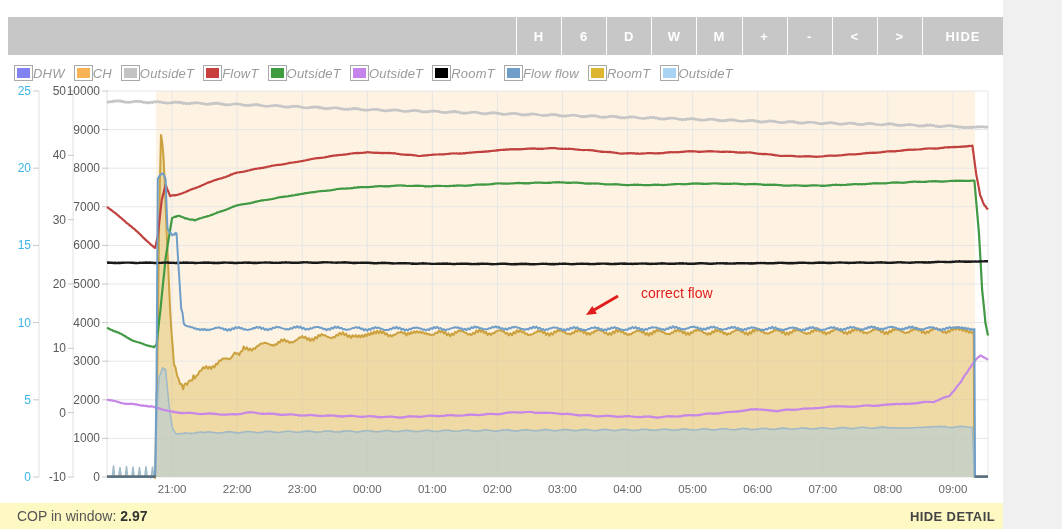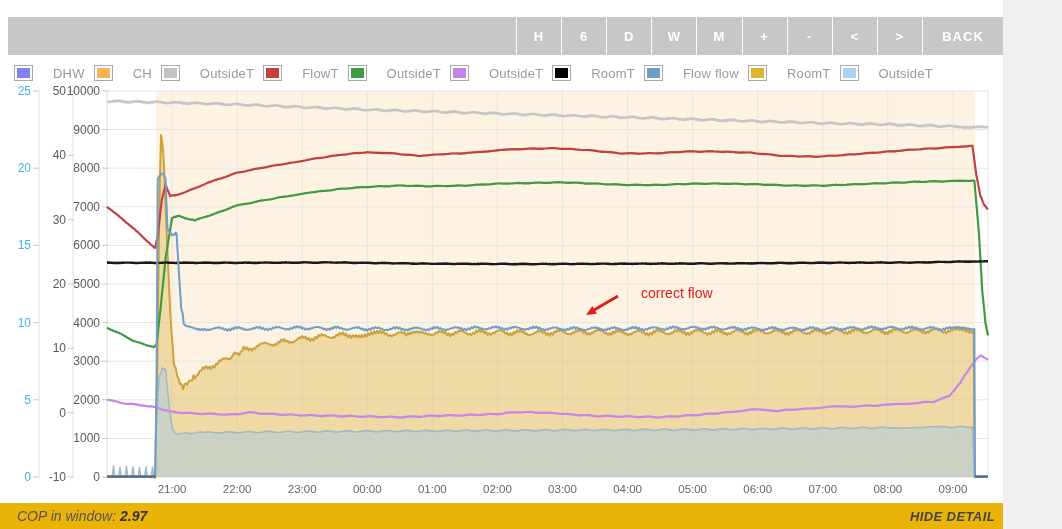--- a/index.html
+++ b/index.html
@@ -6,28 +6,28 @@
   #app{position:relative;width:1062px;height:529px;overflow:hidden;
        font-family:"Liberation Sans",sans-serif;background:#fff;}
   .right-gutter{position:absolute;left:1003px;top:0;width:59px;height:529px;background:#f0f0f0;}
   
   .toolbar{position:absolute;left:8px;top:17px;width:995px;height:38px;background:#c7c7c7;}
   .tbtn{position:absolute;top:0;height:38px;display:flex;align-items:center;justify-content:center;
         color:#fff;font-size:13px;font-weight:bold;letter-spacing:1px;border-left:1px solid #fcfcfc;
         cursor:pointer;user-select:none;}
   
   .legend{position:absolute;left:14px;top:63px;height:20px;display:flex;align-items:center;gap:9px;}
-  .leg-item{display:flex;align-items:center;gap:20px;}
+  .leg-item{display:flex;align-items:center;gap:0;font-style:italic;}
   .swatch{width:13px;height:10px;border:1px solid #a9a9a9;padding:2px;background-clip:content-box;display:inline-block;}
   .leg-label{font-size:13px;color:#9a9a9a;letter-spacing:.2px;}
   
   #chart-svg{position:absolute;left:0;top:85px;}
   .annotation-text{position:absolute;left:641px;top:285px;font-size:14px;color:#e01d1d;text-align:center;}
   
-  .footer{position:absolute;left:0;top:503px;width:1003px;height:26px;background:#eab308;font-style:italic;}
+  .footer{position:absolute;left:0;top:503px;width:1003px;height:26px;background:#fef9c3;}
   .cop{position:absolute;left:17px;top:5px;font-size:14px;color:#555;}
   .cop b{color:#333;}
   .hide-detail{position:absolute;right:8px;top:6px;font-size:13px;font-weight:bold;color:#444;
                letter-spacing:.4px;cursor:pointer;}
 </style>
 </head>
 <body>
 
 <div id="app">
   <div class="right-gutter"></div>
@@ -35,21 +35,21 @@
   <div class="toolbar">
       <div class="tbtn" style="left: 508px; width: 44px;">H</div>
       <div class="tbtn" style="left: 553.1px; width: 44px;">6</div>
       <div class="tbtn" style="left: 598.2px; width: 44px;">D</div>
       <div class="tbtn" style="left: 643.3px; width: 44px;">W</div>
       <div class="tbtn" style="left: 688.4px; width: 44px;">M</div>
       <div class="tbtn" style="left: 733.5px; width: 44px;">+</div>
       <div class="tbtn" style="left: 778.6px; width: 44px;">-</div>
       <div class="tbtn" style="left: 823.7px; width: 44px;">&lt;</div>
       <div class="tbtn" style="left: 868.8px; width: 44px;">&gt;</div>
-      <div class="tbtn" style="left: 914px; width: 80px;">BACK</div>
+      <div class="tbtn" style="left: 914px; width: 80px;">HIDE</div>
     </div>
 
   <div class="legend">
       <span class="leg-item">
         <span class="swatch" style="background-color: rgb(130, 130, 242);"></span>
         <span class="leg-label">DHW</span>
       </span>
       <span class="leg-item">
         <span class="swatch" style="background-color: rgb(248, 179, 87);"></span>
         <span class="leg-label">CH</span>

